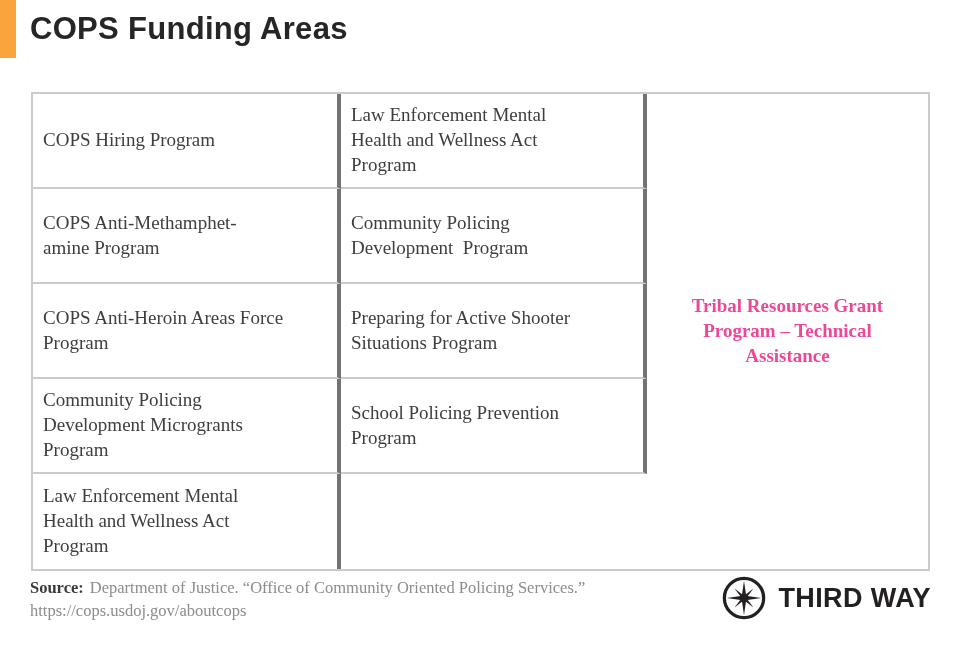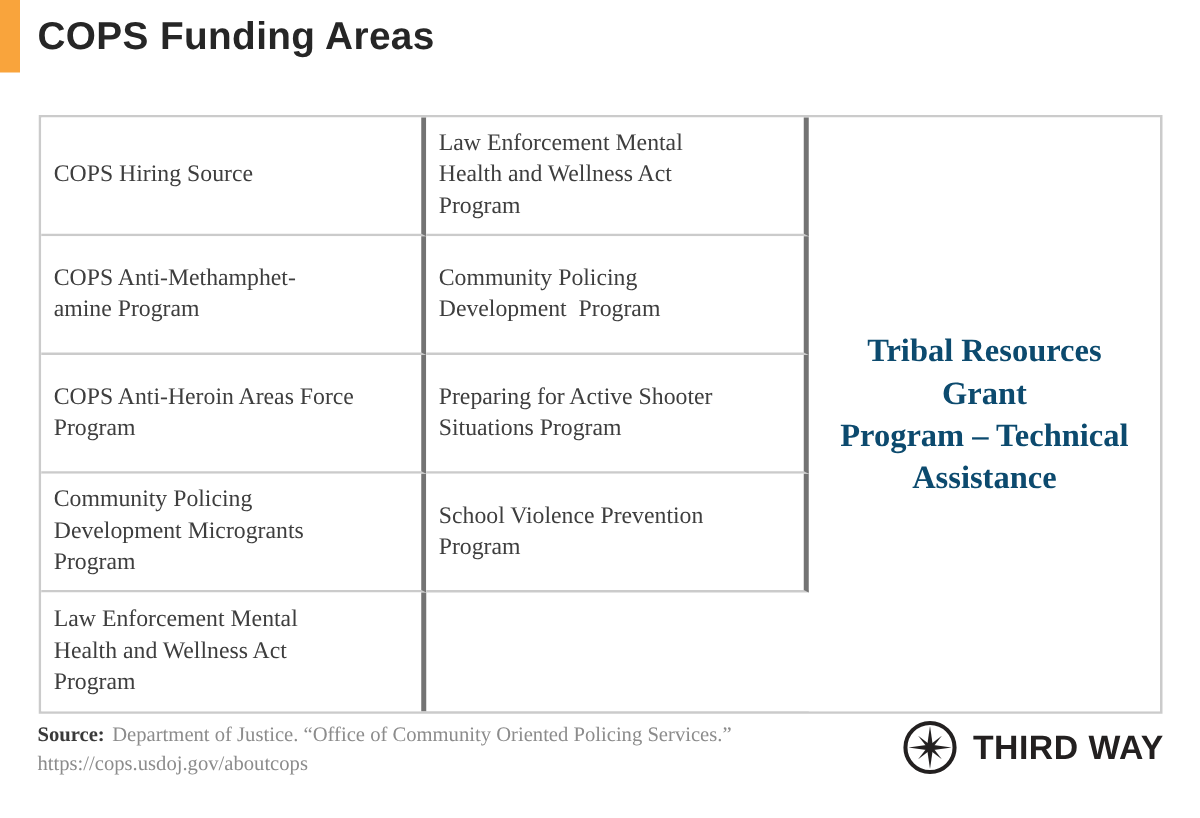--- a/index.html
+++ b/index.html
@@ -46,23 +46,23 @@
     border-bottom:2px solid #CBCBCB;
     background:#ffffff;
   }
   .cell span { white-space:pre-wrap; }
   .cell.last-row { border-bottom:none; }
   .merged-cell {
     grid-column:3; grid-row:1 / 6;
     display:flex; align-items:center; justify-content:center;
     text-align:center;
     padding:0 12px;
-    font-size:26px; line-height:1.3;
+    font-size:19px; line-height:1.3;
     font-weight:bold;
-    color:#0c4a6e;
+    color:#ec4899;
     border:none;
     background:#ffffff;
   }
   .merged-cell span { white-space:pre-wrap; }
 
   
   .source-block {
     position:absolute; left:30px; top:577px;
     width:650px;
     font-size:16.5px; line-height:1.38;
@@ -95,21 +95,21 @@
   <h1 class="page-title">COPS Funding Areas</h1>
 
   <div class="funding-table">
     <div class="cell merged-cell">
       <span>Tribal Resources Grant
 Program – Technical
 Assistance</span>
     </div>
 
     <div class="cell">
-      <span>COPS Hiring Source</span>
+      <span>COPS Hiring Program</span>
     </div>
     <div class="cell">
       <span>Law Enforcement Mental
 Health and Wellness Act
 Program</span>
     </div>
 
     <div class="cell">
       <span>COPS Anti-Methamphet-
 amine Program</span>
@@ -127,21 +127,21 @@
       <span>Preparing for Active Shooter
 Situations Program</span>
     </div>
 
     <div class="cell">
       <span>Community Policing
 Development Microgrants
 Program</span>
     </div>
     <div class="cell">
-      <span>School Violence Prevention
+      <span>School Policing Prevention
 Program</span>
     </div>
 
     <div class="cell last-row">
       <span>Law Enforcement Mental
 Health and Wellness Act
 Program</span>
     </div>
   </div>
 

